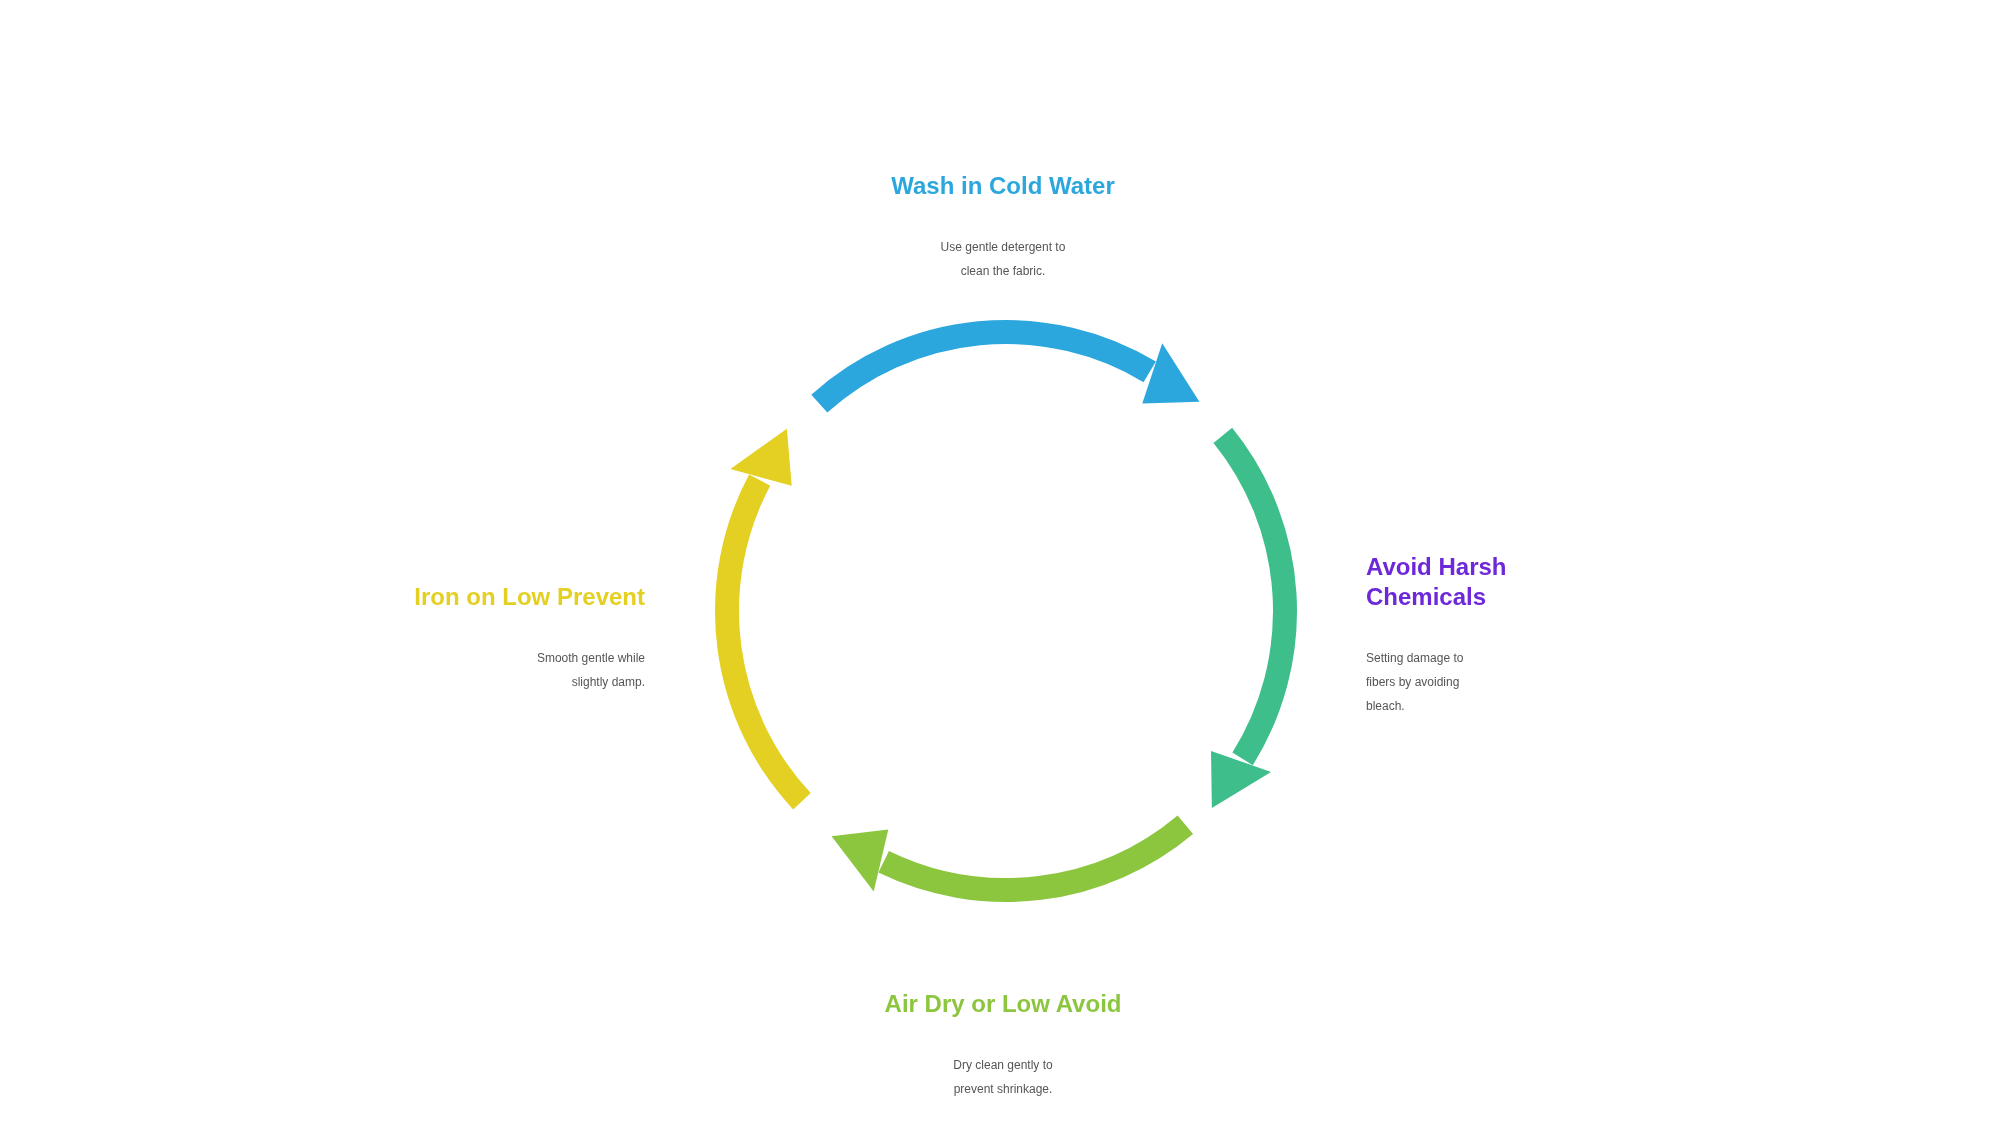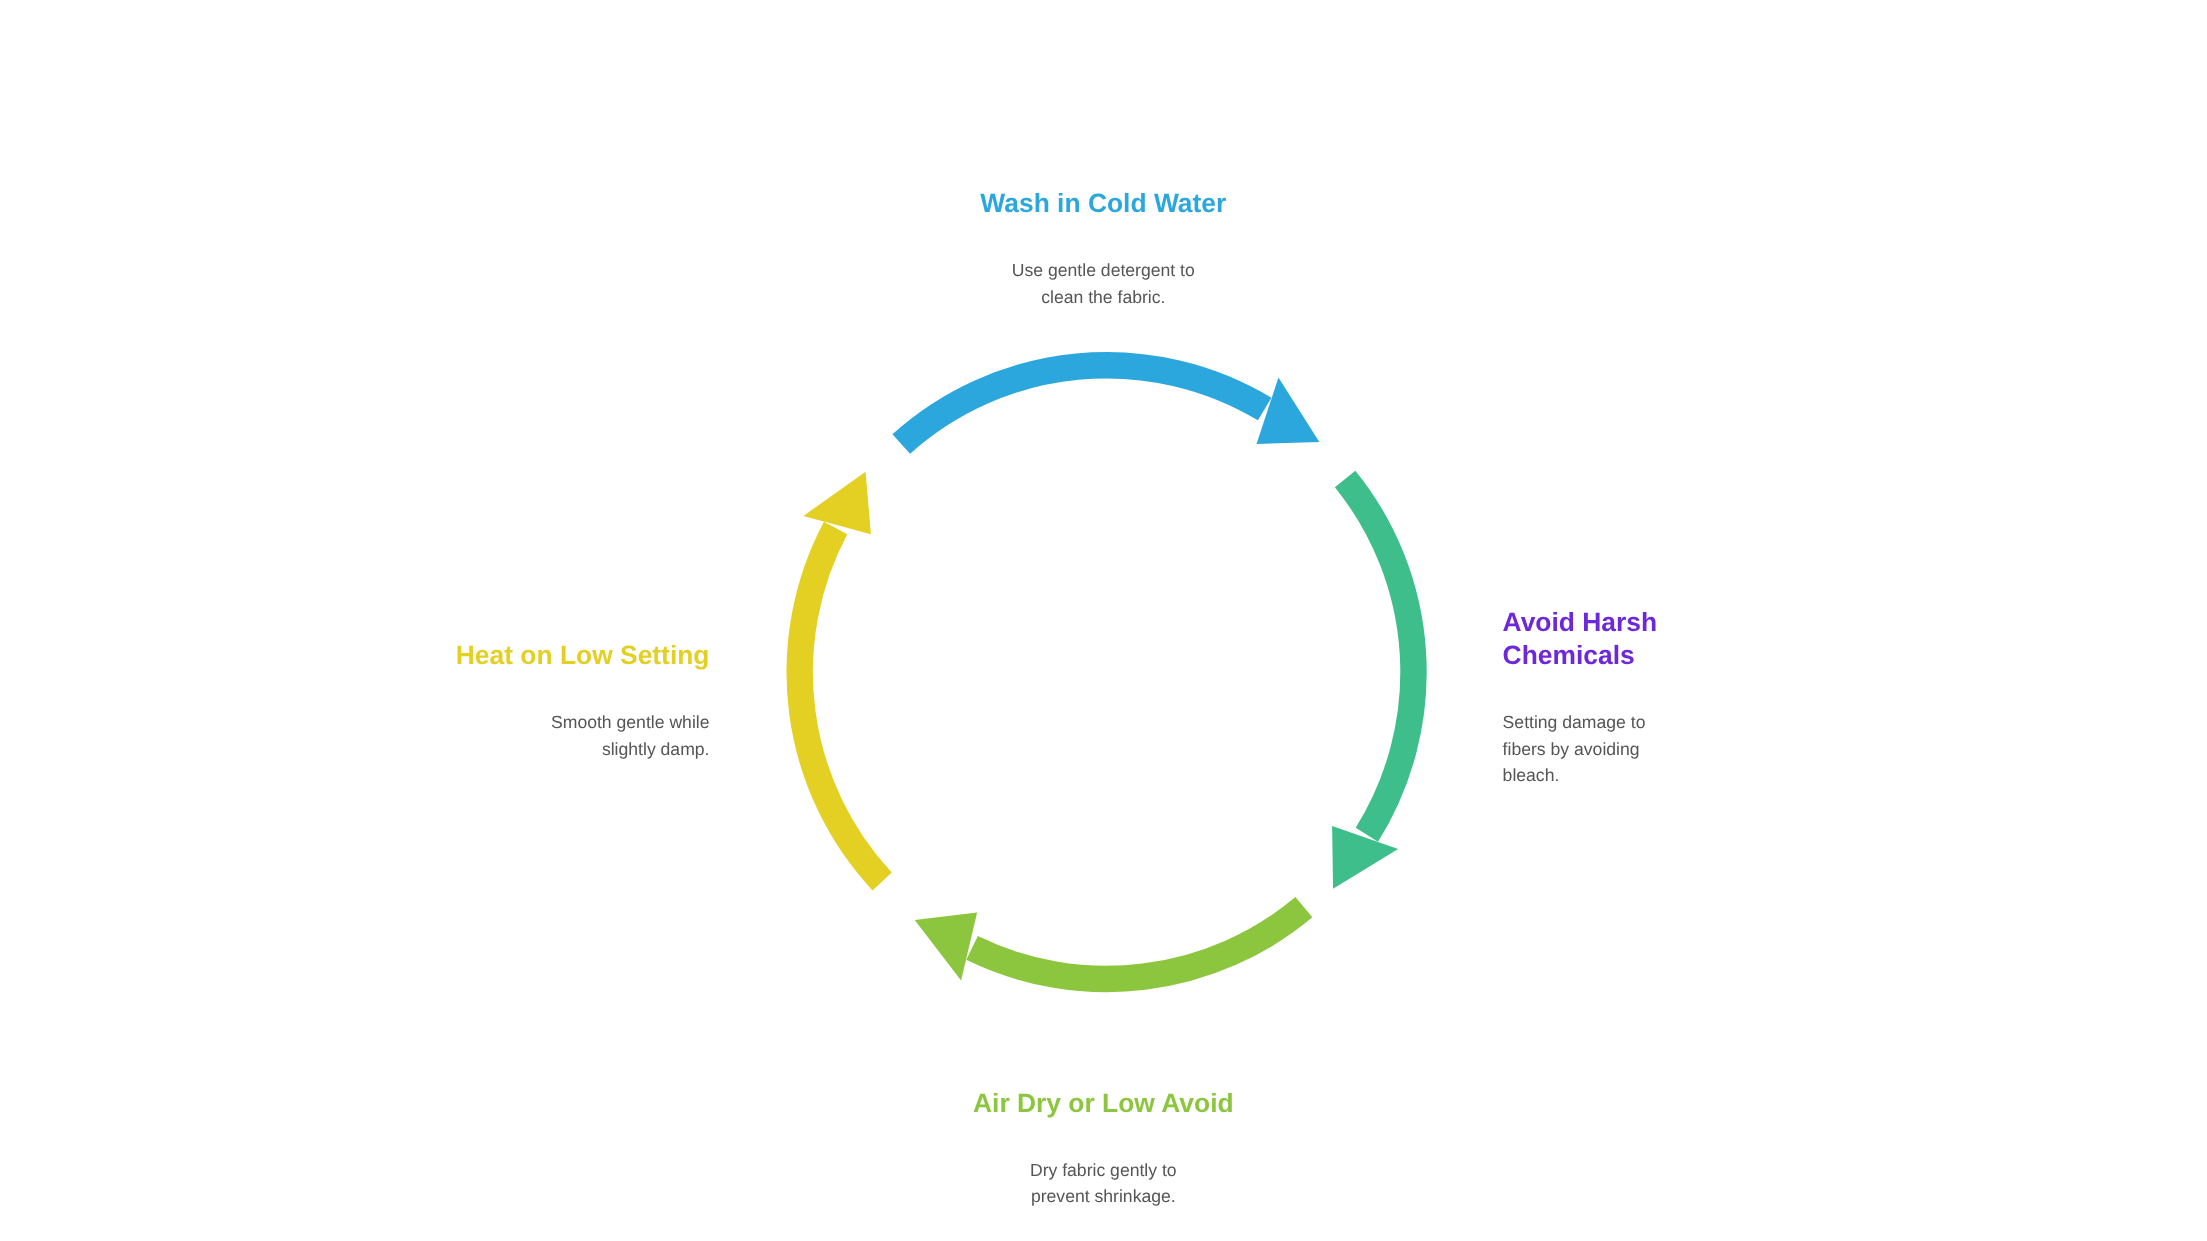--- a/index.html
+++ b/index.html
@@ -25,21 +25,21 @@
     white-space: pre-line;
   }
   .step-title {
     margin: 0;
     font-size: 24px;
     font-weight: bold;
     line-height: 30px;
   }
   .step-desc {
     margin: 16px 0 0 0;
-    font-size: 16px;
+    font-size: 12px;
     line-height: 24px;
     color: #555555;
   }
   .step-top    { left: 843px;  top: 153px; width: 320px; text-align: center; }
   .step-right  { left: 1366px; top: 534px; width: 230px; text-align: left;   }
   .step-bottom { left: 843px;  top: 971px; width: 320px; text-align: center; }
   .step-left   { left: 325px;  top: 564px; width: 320px; text-align: right;  }
 </style>
 </head>
 <body>
@@ -66,23 +66,23 @@
   <section class="step step-right">
     <h2 class="step-title" style="color: #6d28d9;">Avoid Harsh
 Chemicals</h2>
     <p class="step-desc">Setting damage to
 fibers by avoiding
 bleach.</p>
   </section>
 
   <section class="step step-bottom">
     <h2 class="step-title" style="color: rgb(140, 198, 63);">Air Dry or Low Avoid</h2>
-    <p class="step-desc">Dry fabric gently to
+    <p class="step-desc">Dry clean gently to
 prevent shrinkage.</p>
   </section>
 
   <section class="step step-left">
-    <h2 class="step-title" style="color: rgb(228, 208, 34);">Heat on Low Setting</h2>
+    <h2 class="step-title" style="color: rgb(228, 208, 34);">Iron on Low Prevent</h2>
     <p class="step-desc">Smooth gentle while
 slightly damp.</p>
   </section>
 
 </div>
 
 </body></html>

